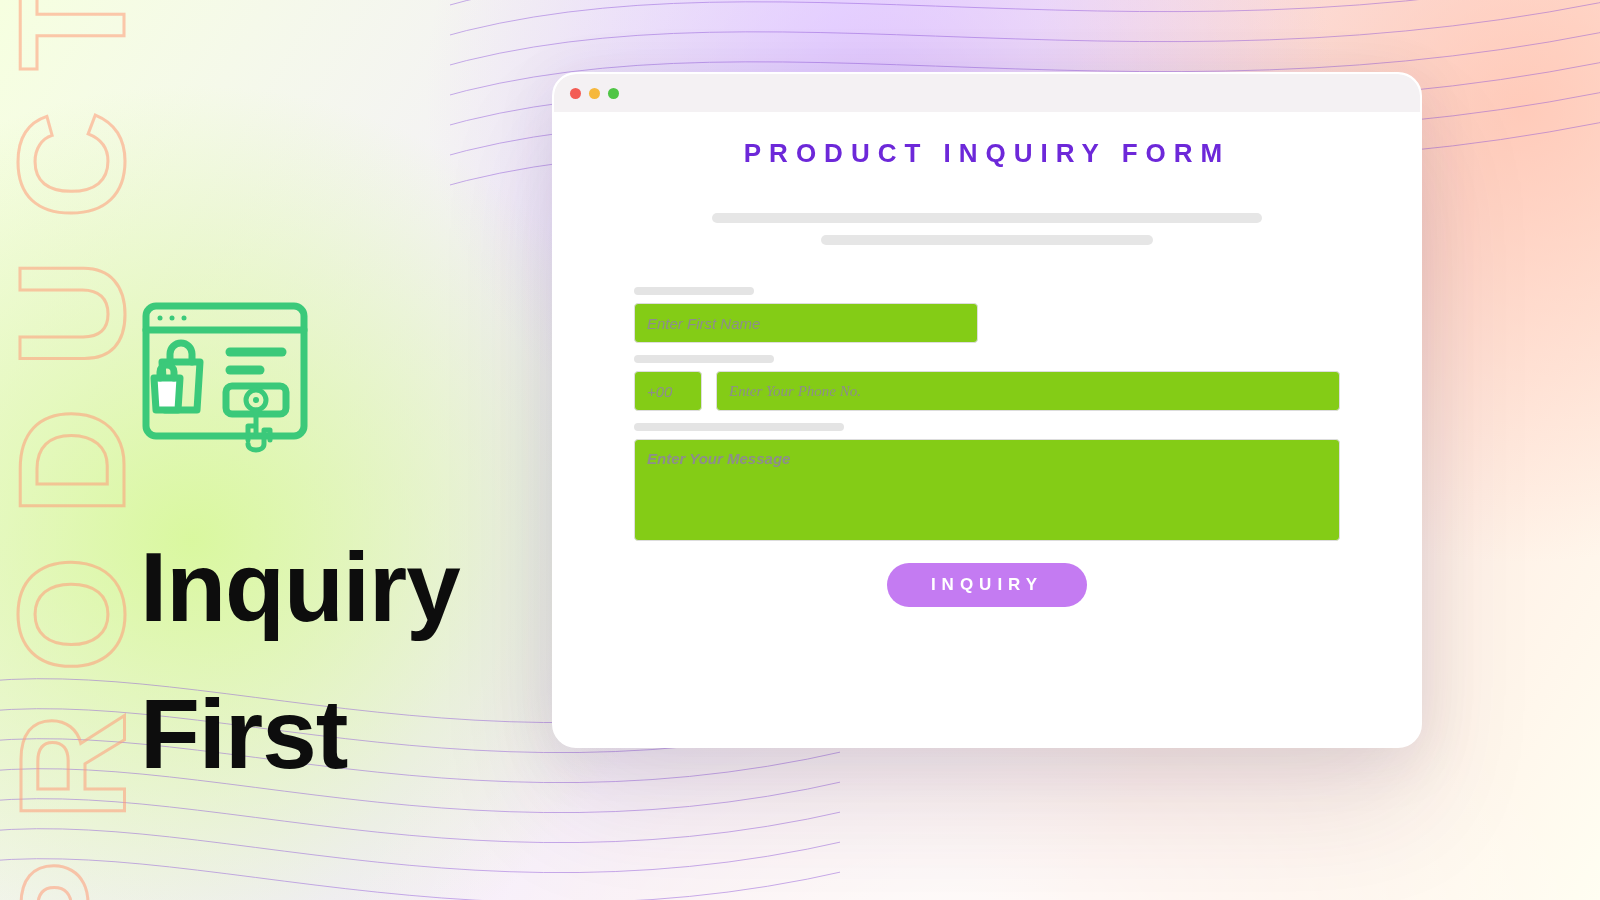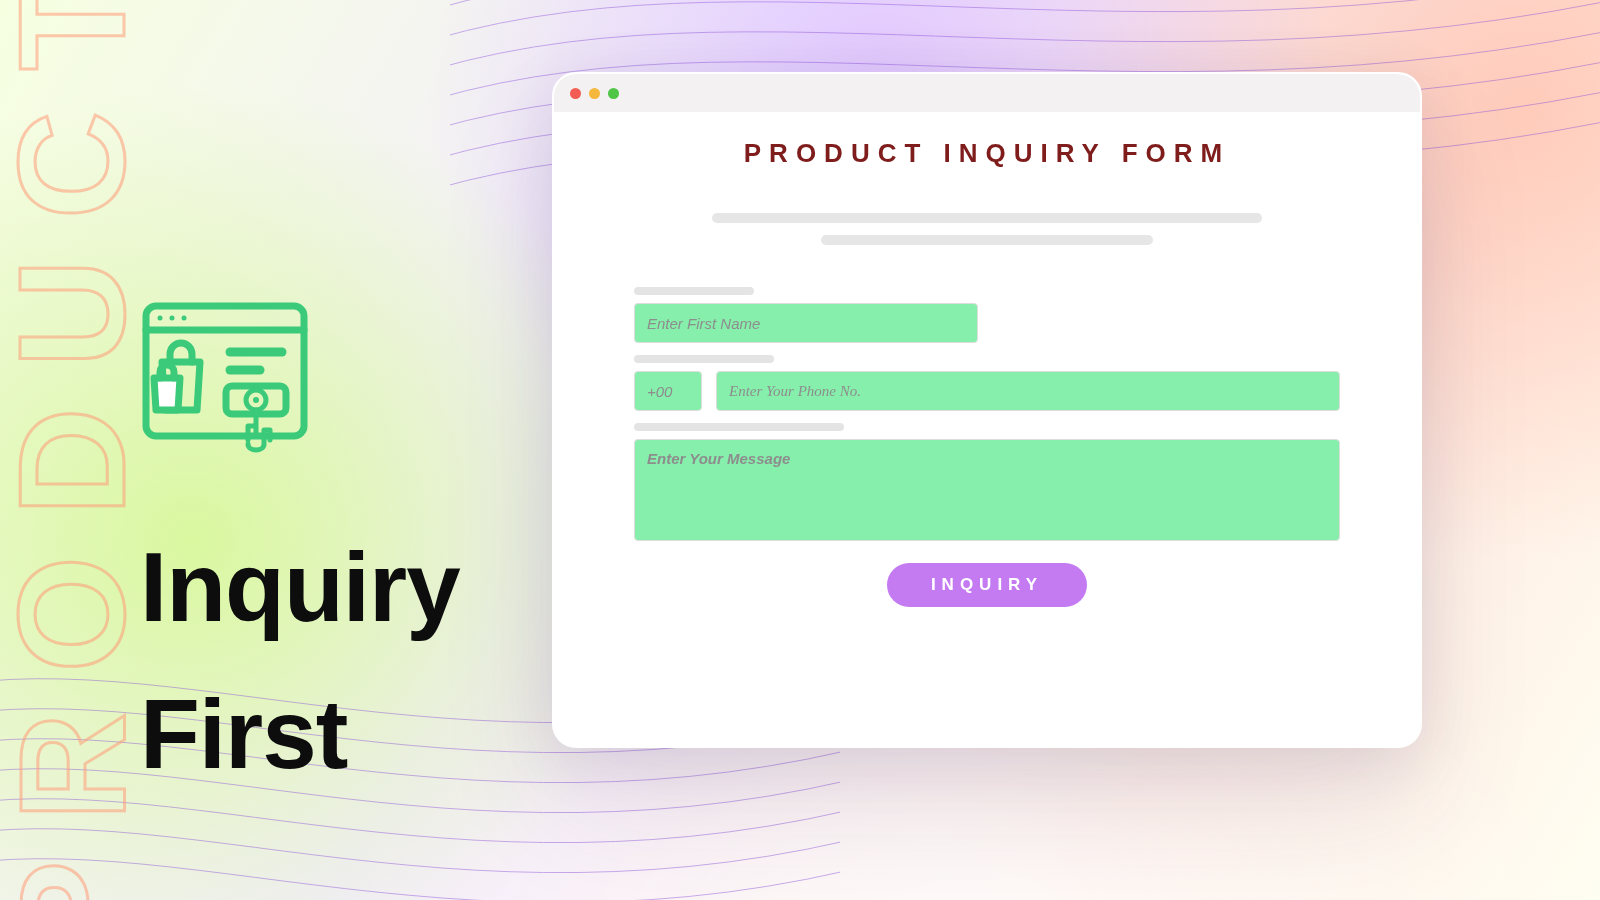--- a/index.html
+++ b/index.html
@@ -88,21 +88,21 @@
   .form-area {
     padding: 22px 80px 24px 80px;
   }
 
   .form-title-wrap { text-align: center; }
   .form-title {
     display: inline-block;
     font-size: 26px;
     font-weight: 800;
     letter-spacing: 8px;
-    color: #7f1d1d;
+    color: #6d28d9;
     padding: 4px 16px 2px 16px;
     position: relative;
   }
   .form-title::before {
     content: "";
     position: absolute;
     left: -6px; right: -6px; top: 14px; bottom: -4px;
     background: #d6ef4f;
     z-index: -1;
   }
@@ -137,21 +137,21 @@
   }
   .w-120 { width: 120px; }
   .w-140 { width: 140px; }
   .w-170 { width: 170px; }
   .w-210 { width: 210px; }
 
   .input, .textarea, .cc {
     width: 100%;
     border: 1px solid #dddddd;
     border-radius: 4px;
-    background: #86efac;
+    background: #84cc16;
     font-size: 15px;
     color: #333;
     padding: 10px 12px;
     font-family: inherit;
     font-style: italic;
   }
   .input::placeholder, .textarea::placeholder, .cc::placeholder {
     color: #8d8d8d;
     font-style: italic;
   }

